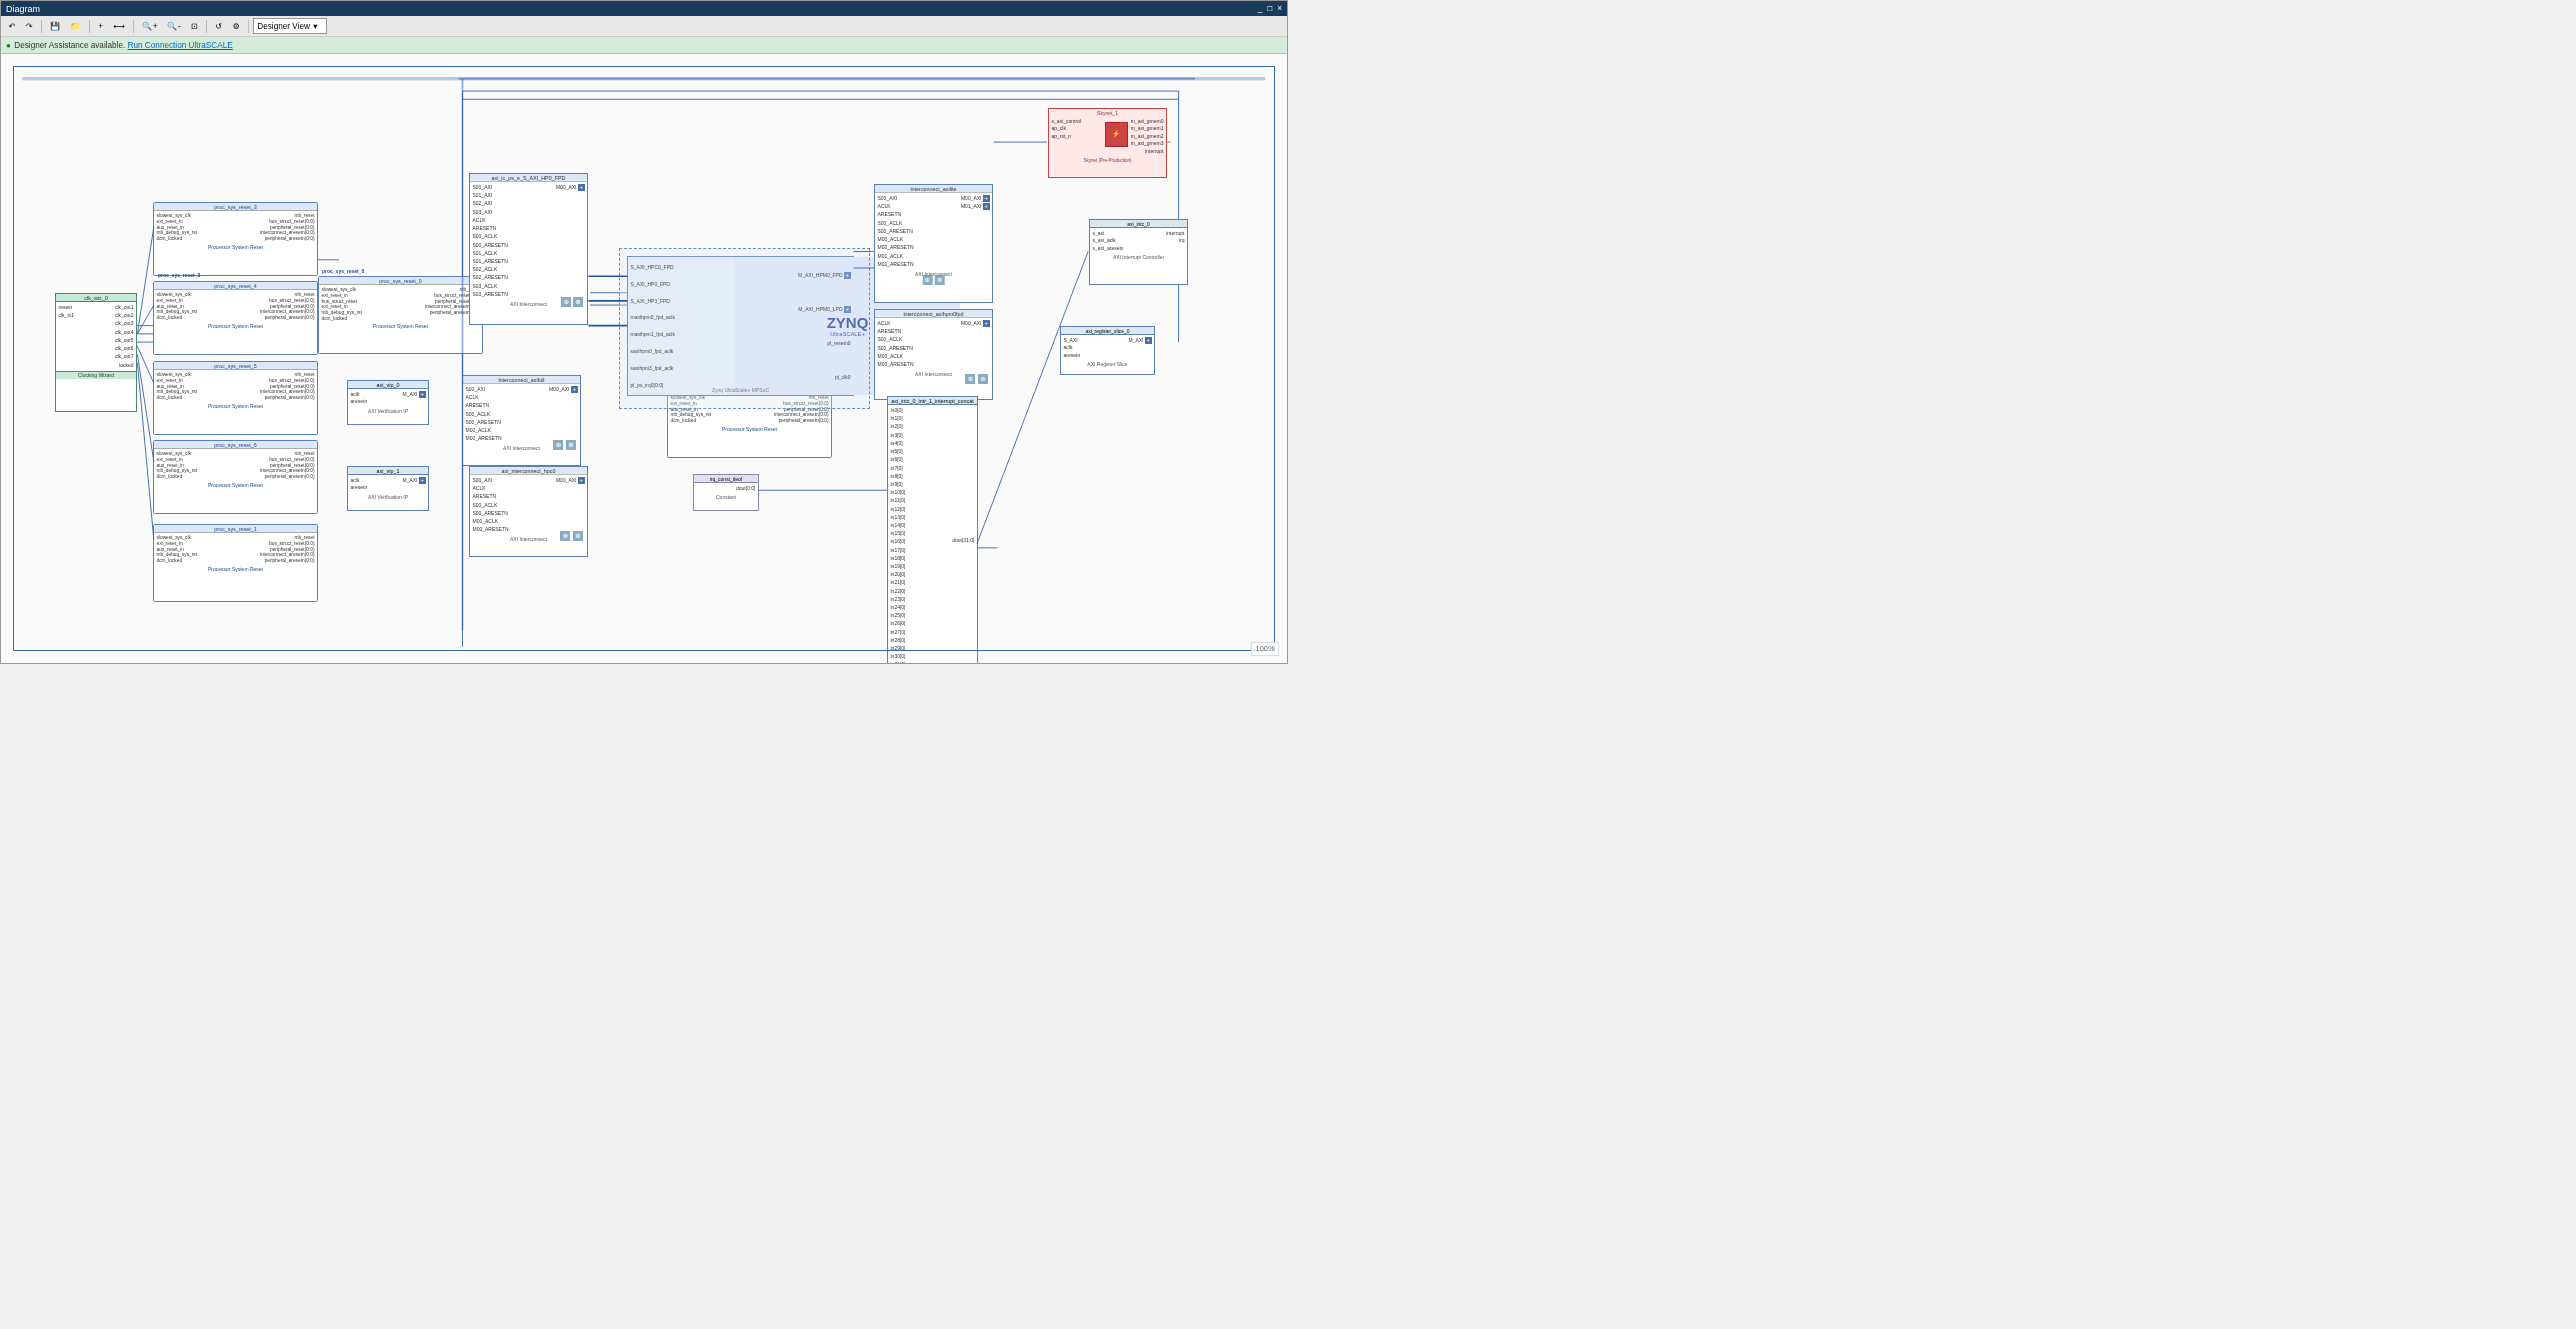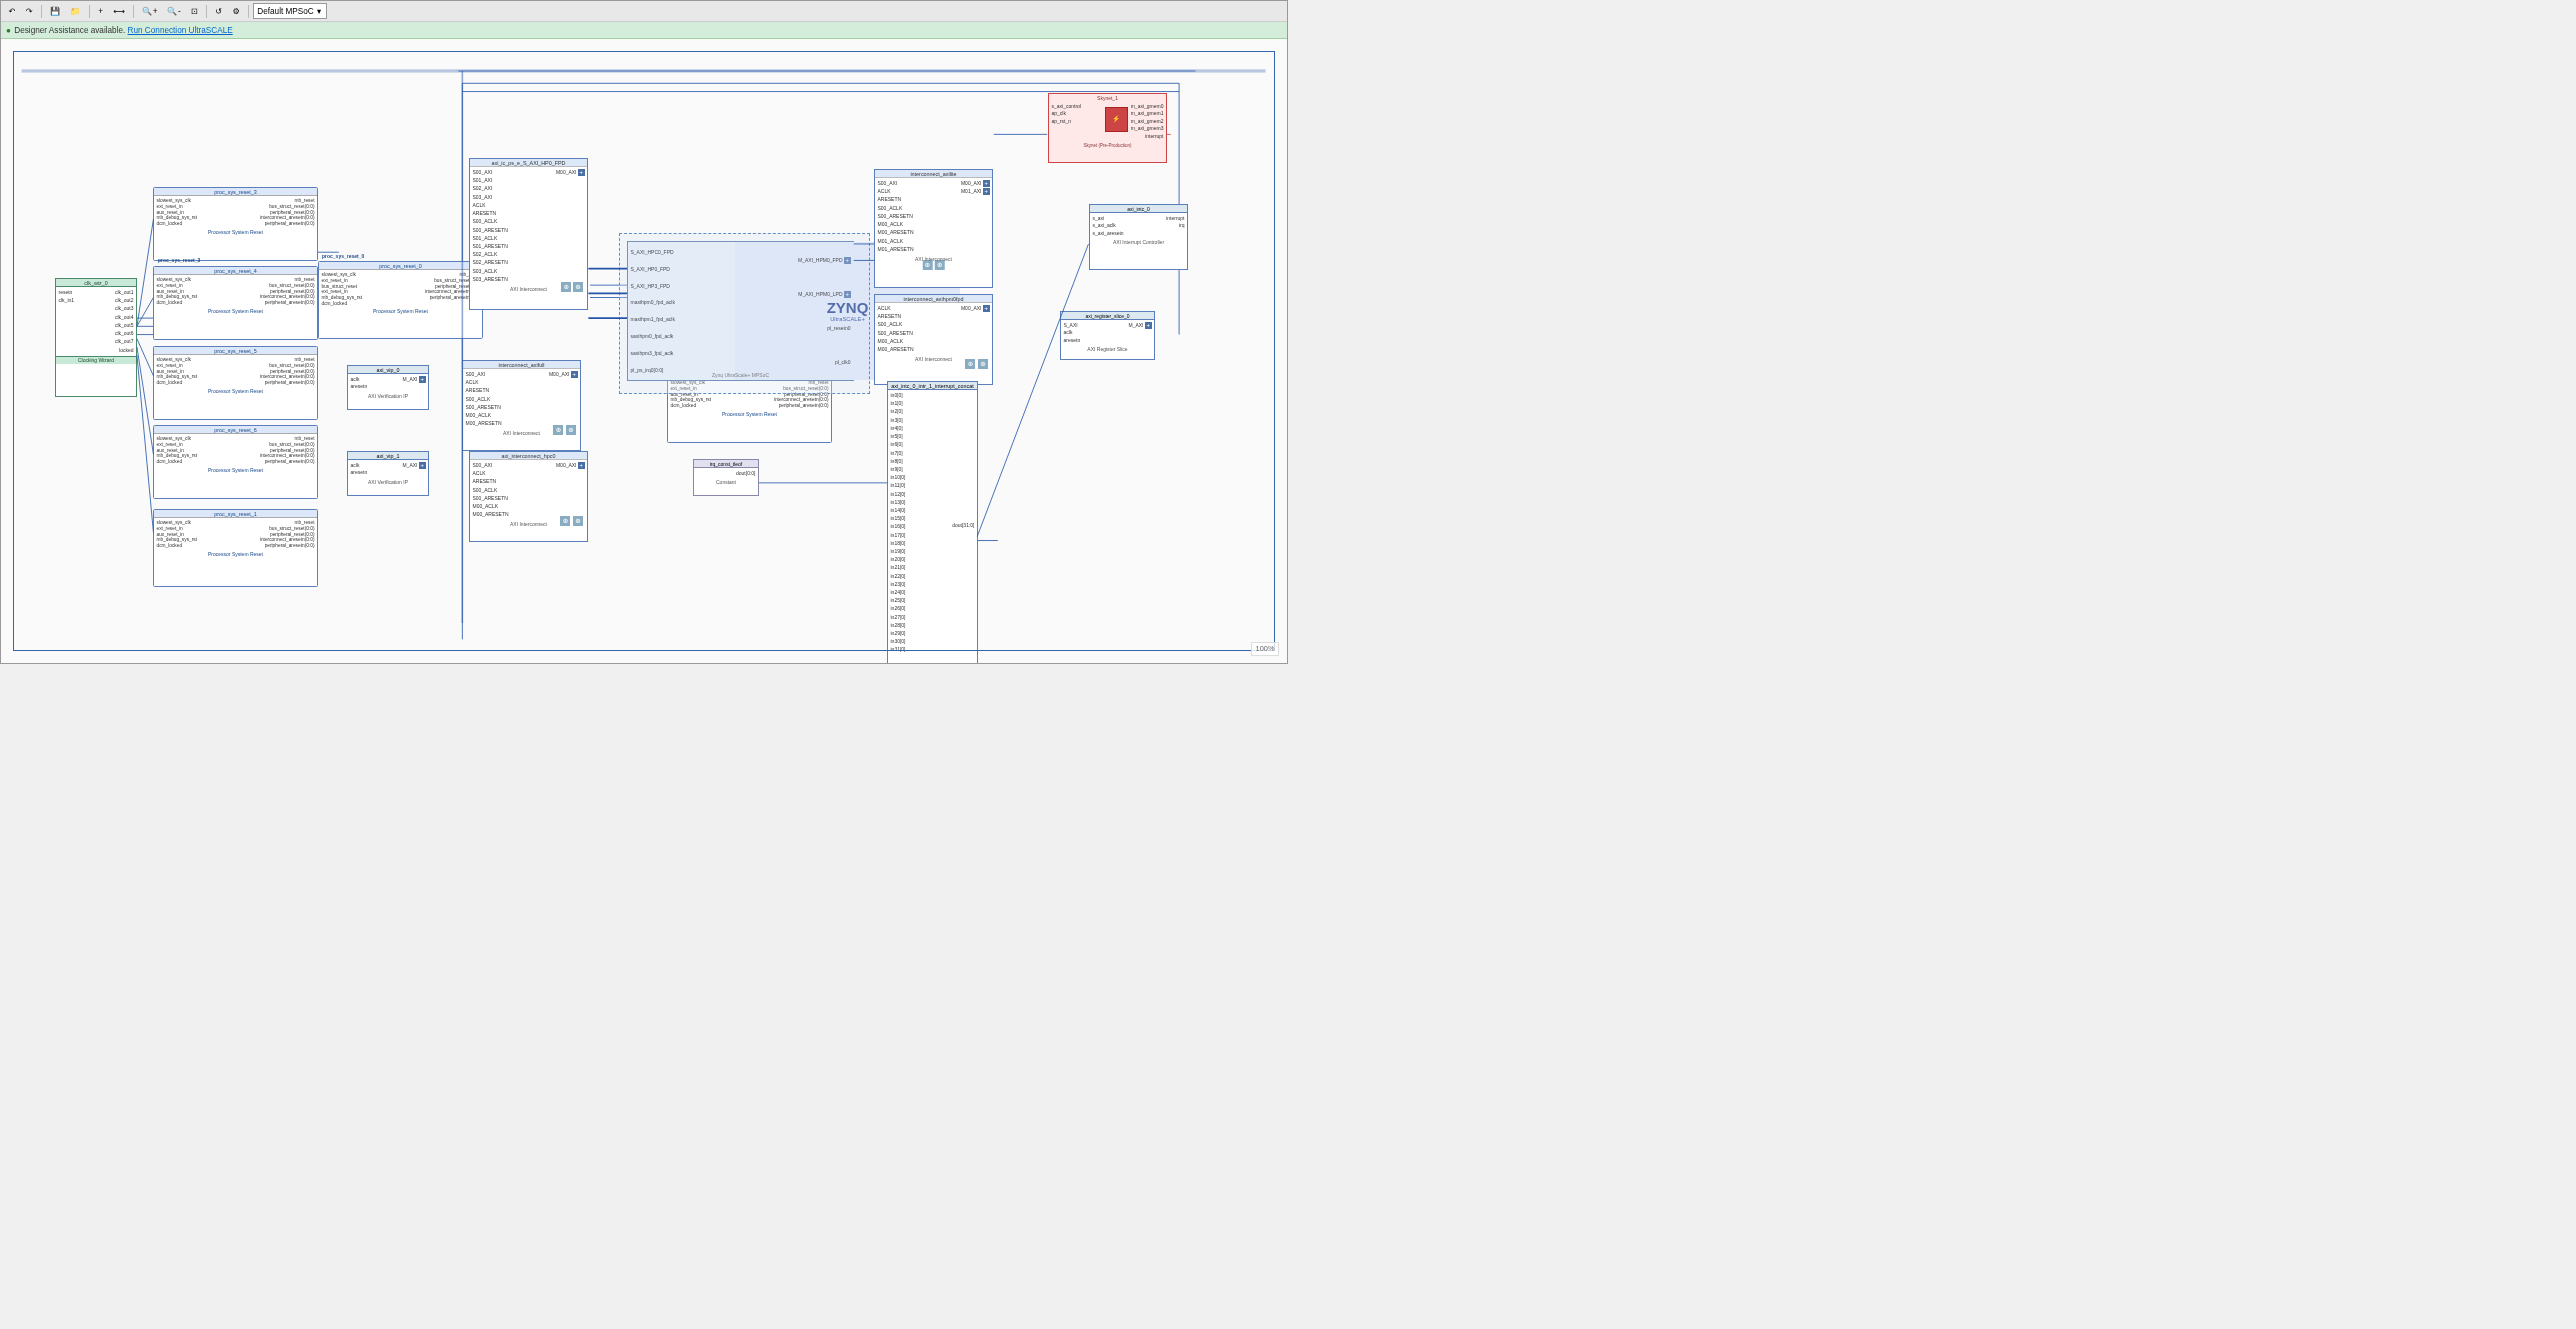--- a/index.html
+++ b/index.html
@@ -308,40 +308,50 @@
       text-align: center;
       line-height: 6.6px;
       cursor: pointer;
     }
   </style>
 </head>
 <body>
 
 <div id="app-window">
 
+  <div id="title-bar">
+    <div id="title-bar-left">
+      <span>Diagram</span>
+    </div>
+    <div id="title-bar-right">
+      <span>_</span>
+      <span>□</span>
+      <span>×</span>
+    </div>
+  </div>
 
   <div id="toolbar">
     <button class="toolbar-btn">↶</button>
     <button class="toolbar-btn">↷</button>
     <div class="toolbar-separator"></div>
     <button class="toolbar-btn">💾</button>
     <button class="toolbar-btn">📁</button>
     <div class="toolbar-separator"></div>
     <button class="toolbar-btn">+</button>
     <button class="toolbar-btn">⟷</button>
     <div class="toolbar-separator"></div>
     <button class="toolbar-btn">🔍+</button>
     <button class="toolbar-btn">🔍-</button>
     <button class="toolbar-btn">⊡</button>
     <div class="toolbar-separator"></div>
     <button class="toolbar-btn">↺</button>
     <button class="toolbar-btn">⚙</button>
     <div class="toolbar-separator"></div>
     <div id="view-dropdown">
-      <span>Default MPSoC</span>
+      <span>Designer View</span>
       <span>▾</span>
     </div>
   </div>
 
   <div id="designer-bar">
     <span style="color:#2a7a2a; margin-right:3.3px;">●</span>
     <span>Designer Assistance available.</span>
     &nbsp;
     <a>Run Connection UltraSCALE</a>
   </div>

